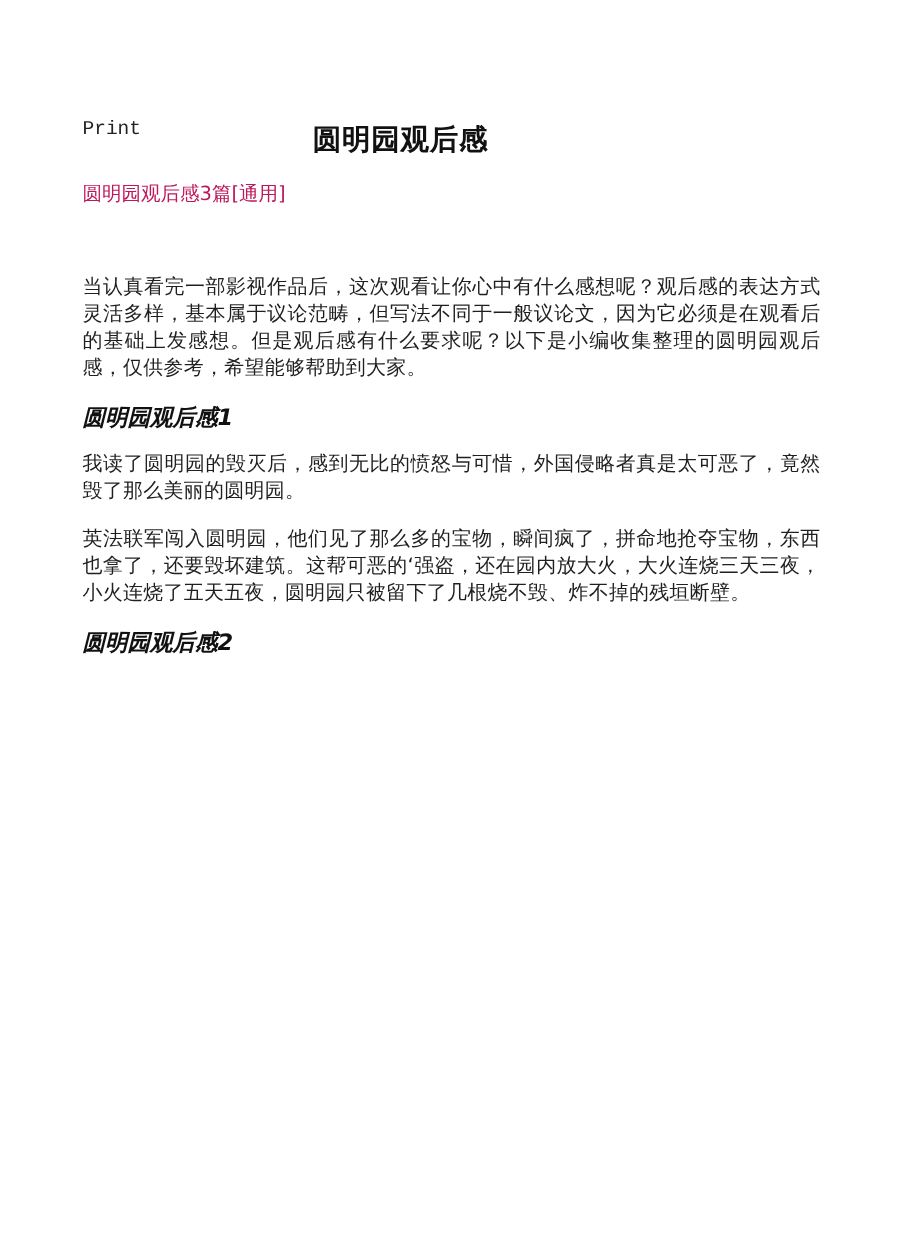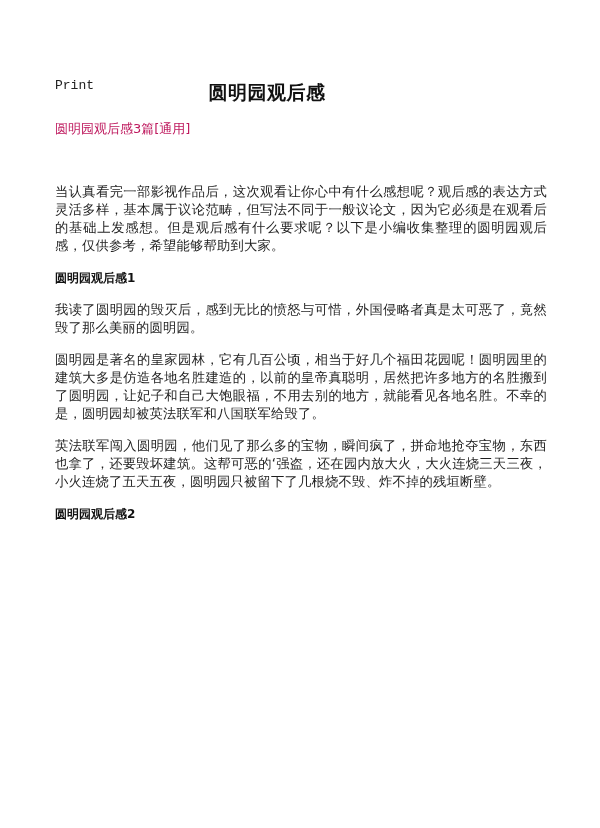--- a/index.html
+++ b/index.html
@@ -51,42 +51,42 @@
     }
     .para {
       font-size: 13.3px;
       line-height: 18px;
       margin: 0 0 14px 0;
       color: #1f1f1f;
       text-align: justify;
       letter-spacing: 0.2px;
     }
     .section-heading {
-      font-size: 12px;
+      font-size: 15px;
       font-weight: bold;
       margin: 4px 0 14px 0;
       color: #111;
       line-height: 18px;
+      font-style: italic;
     }
   </style>
 </head>
 <body>
 
 <div class="print-label">Print</div>
 
 <h1 class="doc-title" style="margin:0;">圆明园观后感</h1>
 
 <div class="doc-subtitle">圆明园观后感3篇[通用]</div>
 
 <div class="body">
   <p class="para">当认真看完一部影视作品后，这次观看让你心中有什么感想呢？观后感的表达方式灵活多样，基本属于议论范畴，但写法不同于一般议论文，因为它必须是在观看后的基础上发感想。但是观后感有什么要求呢？以下是小编收集整理的圆明园观后感，仅供参考，希望能够帮助到大家。</p>
 
   <div>
     <div class="section-heading">圆明园观后感1</div>
     <p class="para">我读了圆明园的毁灭后，感到无比的愤怒与可惜，外国侵略者真是太可恶了，竟然毁了那么美丽的圆明园。</p>
-    <p class="para">圆明园是著名的皇家园林，它有几百公顷，相当于好几个福田花园呢！圆明园里的建筑大多是仿造各地名胜建造的，以前的皇帝真聪明，居然把许多地方的名胜搬到了圆明园，让妃子和自己大饱眼福，不用去别的地方，就能看见各地名胜。不幸的是，圆明园却被英法联军和八国联军给毁了。</p>
     <p class="para">英法联军闯入圆明园，他们见了那么多的宝物，瞬间疯了，拼命地抢夺宝物，东西也拿了，还要毁坏建筑。这帮可恶的‘强盗，还在园内放大火，大火连烧三天三夜，小火连烧了五天五夜，圆明园只被留下了几根烧不毁、炸不掉的残垣断壁。</p>
   </div>
 
   <div>
     <div class="section-heading">圆明园观后感2</div>
   </div>
 </div>
 
 </body></html>

